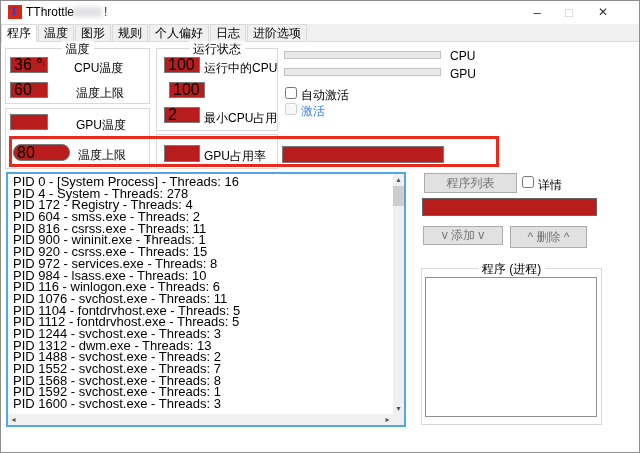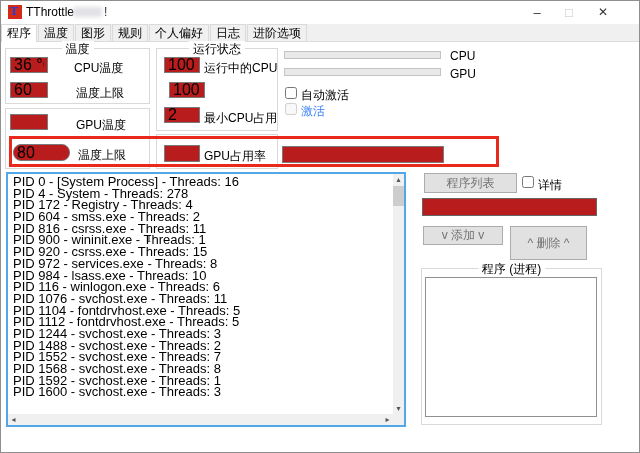--- a/index.html
+++ b/index.html
@@ -126,20 +126,21 @@
         <div class="plist-row">PID 816 - csrss.exe - Threads: 11</div>
         <div class="plist-row">PID 900 - wininit.exe - Threads: 1</div>
         <div class="plist-row">PID 920 - csrss.exe - Threads: 15</div>
         <div class="plist-row">PID 972 - services.exe - Threads: 8</div>
         <div class="plist-row">PID 984 - lsass.exe - Threads: 10</div>
         <div class="plist-row">PID 116 - winlogon.exe - Threads: 6</div>
         <div class="plist-row">PID 1076 - svchost.exe - Threads: 11</div>
         <div class="plist-row">PID 1104 - fontdrvhost.exe - Threads: 5</div>
         <div class="plist-row">PID 1112 - fontdrvhost.exe - Threads: 5</div>
         <div class="plist-row">PID 1244 - svchost.exe - Threads: 3</div>
+        <div class="plist-row">PID 1312 - dwm.exe - Threads: 13</div>
         <div class="plist-row">PID 1488 - svchost.exe - Threads: 2</div>
         <div class="plist-row">PID 1552 - svchost.exe - Threads: 7</div>
         <div class="plist-row">PID 1568 - svchost.exe - Threads: 8</div>
         <div class="plist-row">PID 1592 - svchost.exe - Threads: 1</div>
         <div class="plist-row">PID 1600 - svchost.exe - Threads: 3</div>
       </div>
     <div class="vscroll">
       <div class="sarrow" style="top:0;">▴</div>
       <div class="vthumb"></div>
       <div class="sarrow" style="bottom:0;">▾</div>
@@ -150,20 +151,20 @@
     </div>
     <div class="scorner"></div>
   </div>
   <div class="ibeam">I</div>
 
   <button class="btn" style="left:423px;top:172px;width:93px;height:20px;">程序列表</button>
   <input type="checkbox" class="wincb" style="left: 521px; top: 175px;">
   <div class="flabel" style="left:537px;top:176px;">详情</div>
   <input class="win" style="left: 421px; top: 197px; width: 175px; height: 18px; border-color: rgb(101, 101, 101);" value="">
   <button class="btn" style="left:422px;top:225px;width:80px;height:19px;">v 添加 v</button>
-  <button class="btn" style="left:509px;top:225px;width:77px;height:34px;">^ 删除 ^</button>
+  <button class="btn" style="left:509px;top:225px;width:77px;height:22px;">^ 删除 ^</button>
 
   <div class="groupbox" style="left:420px;top:267px;width:181px;height:157px;">
     <div class="gtitle">程序 (进程)</div>
   </div>
   <div id="proc-inner"></div>
 
 </div>
 
 </body></html>

